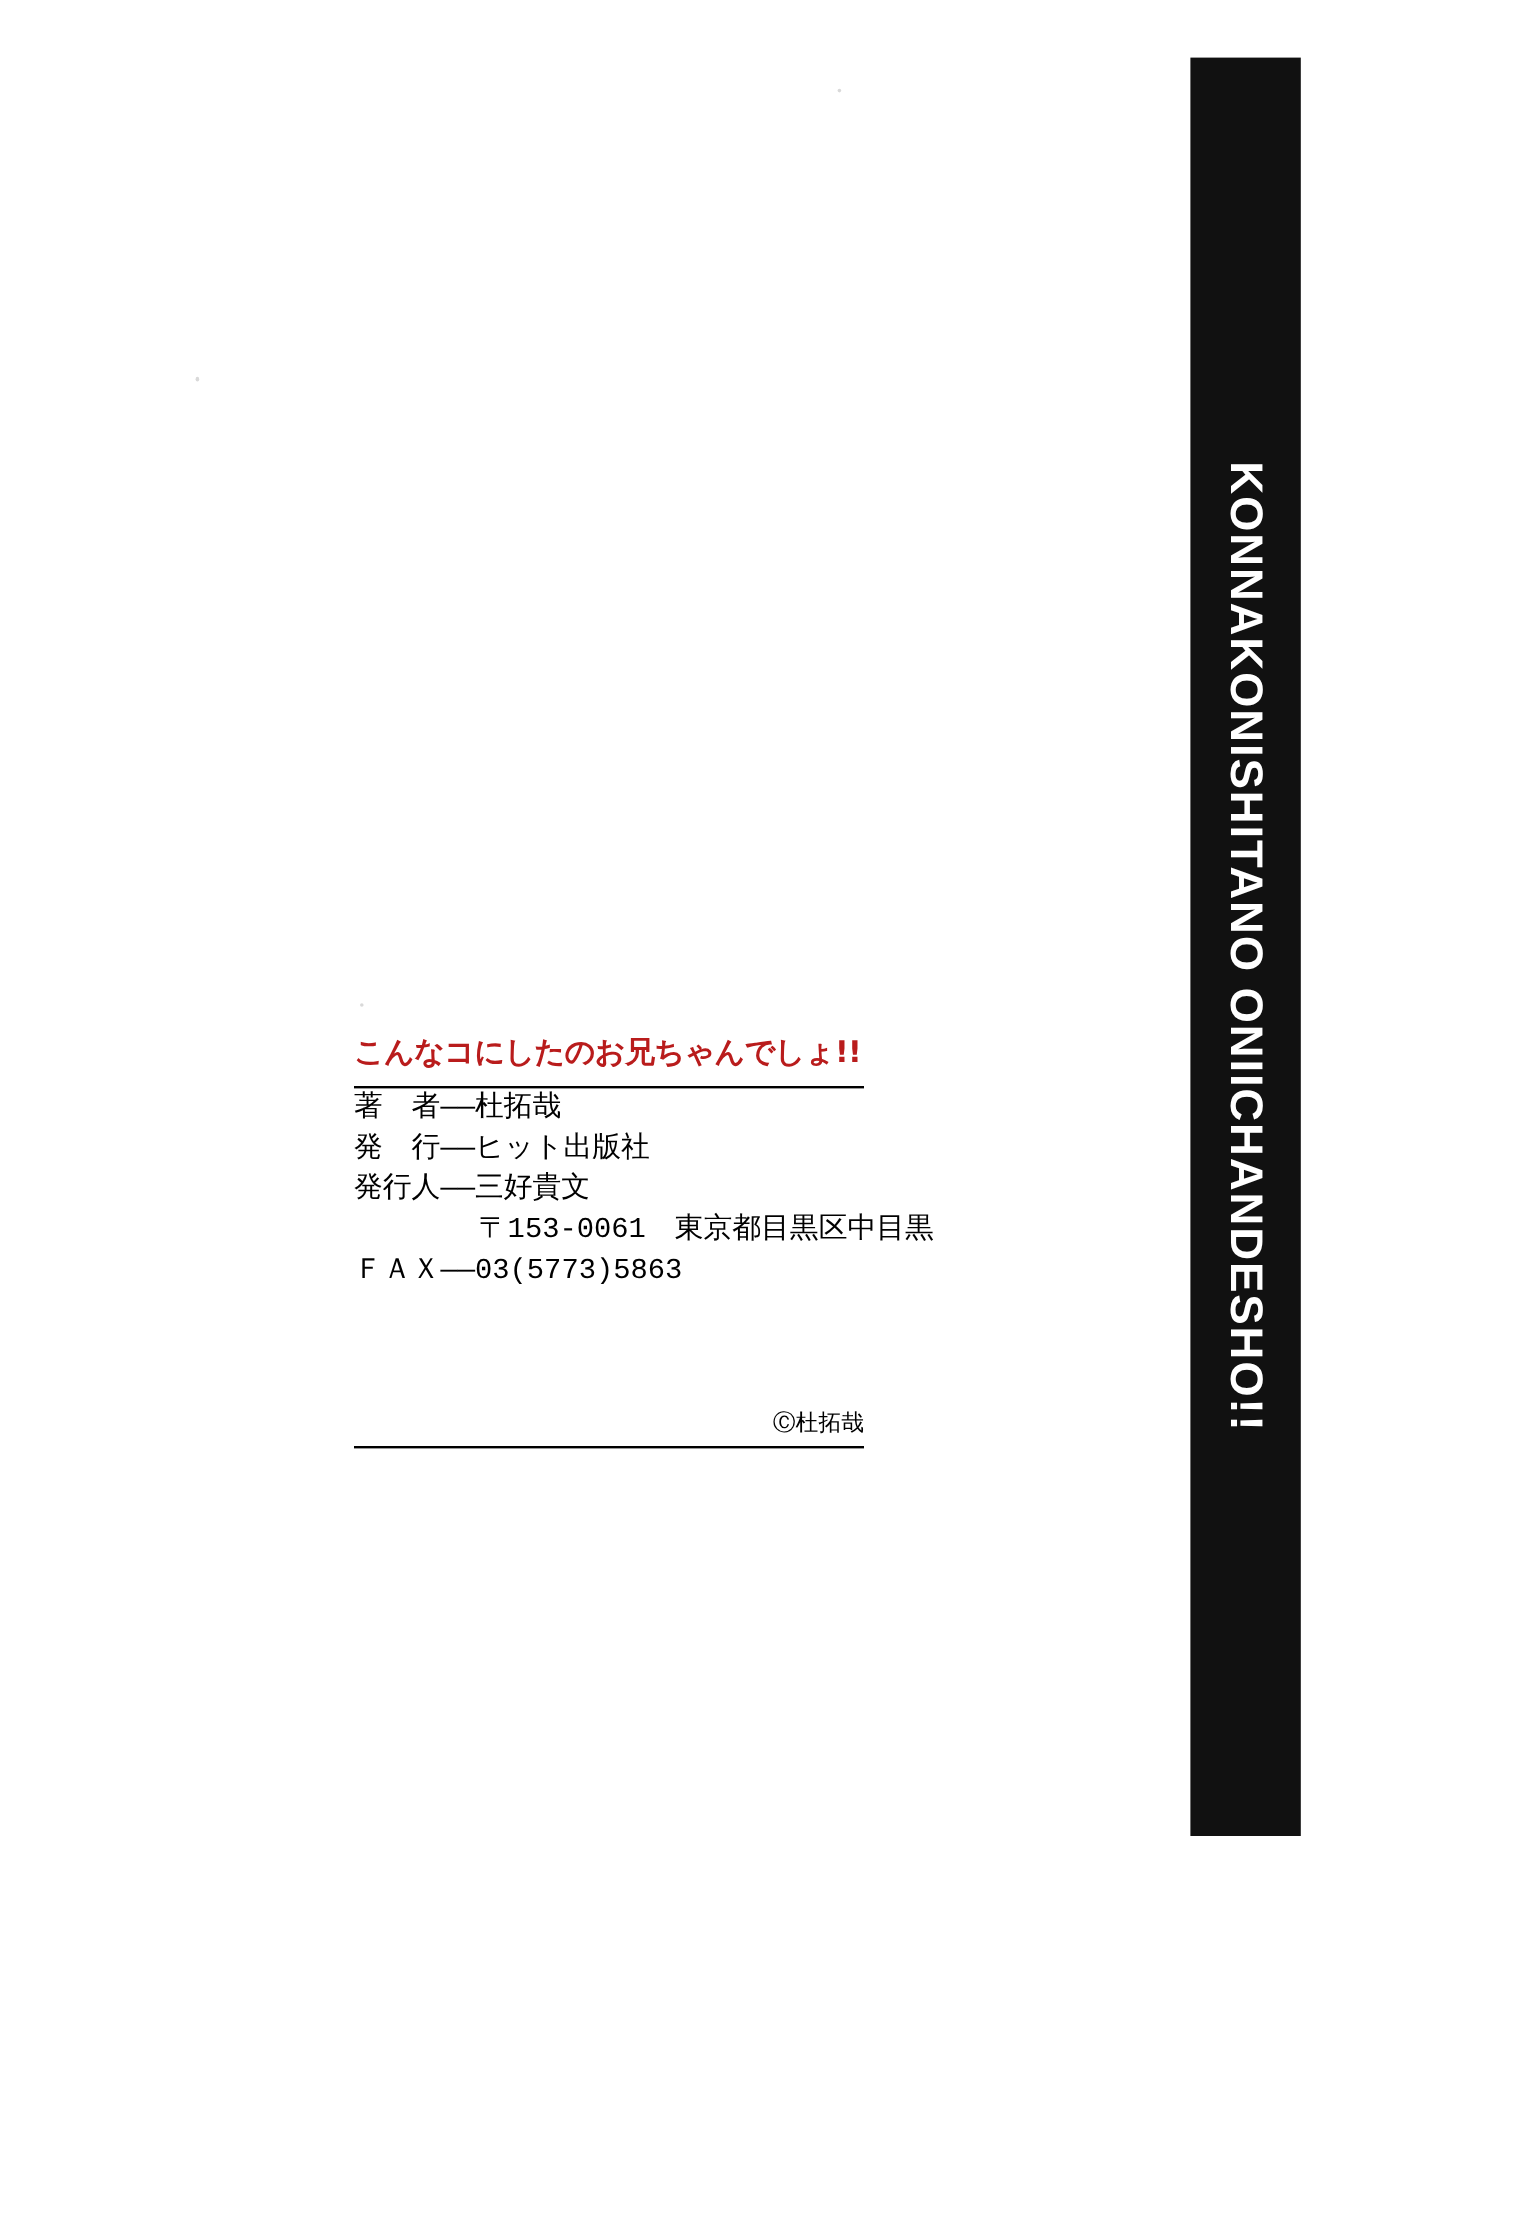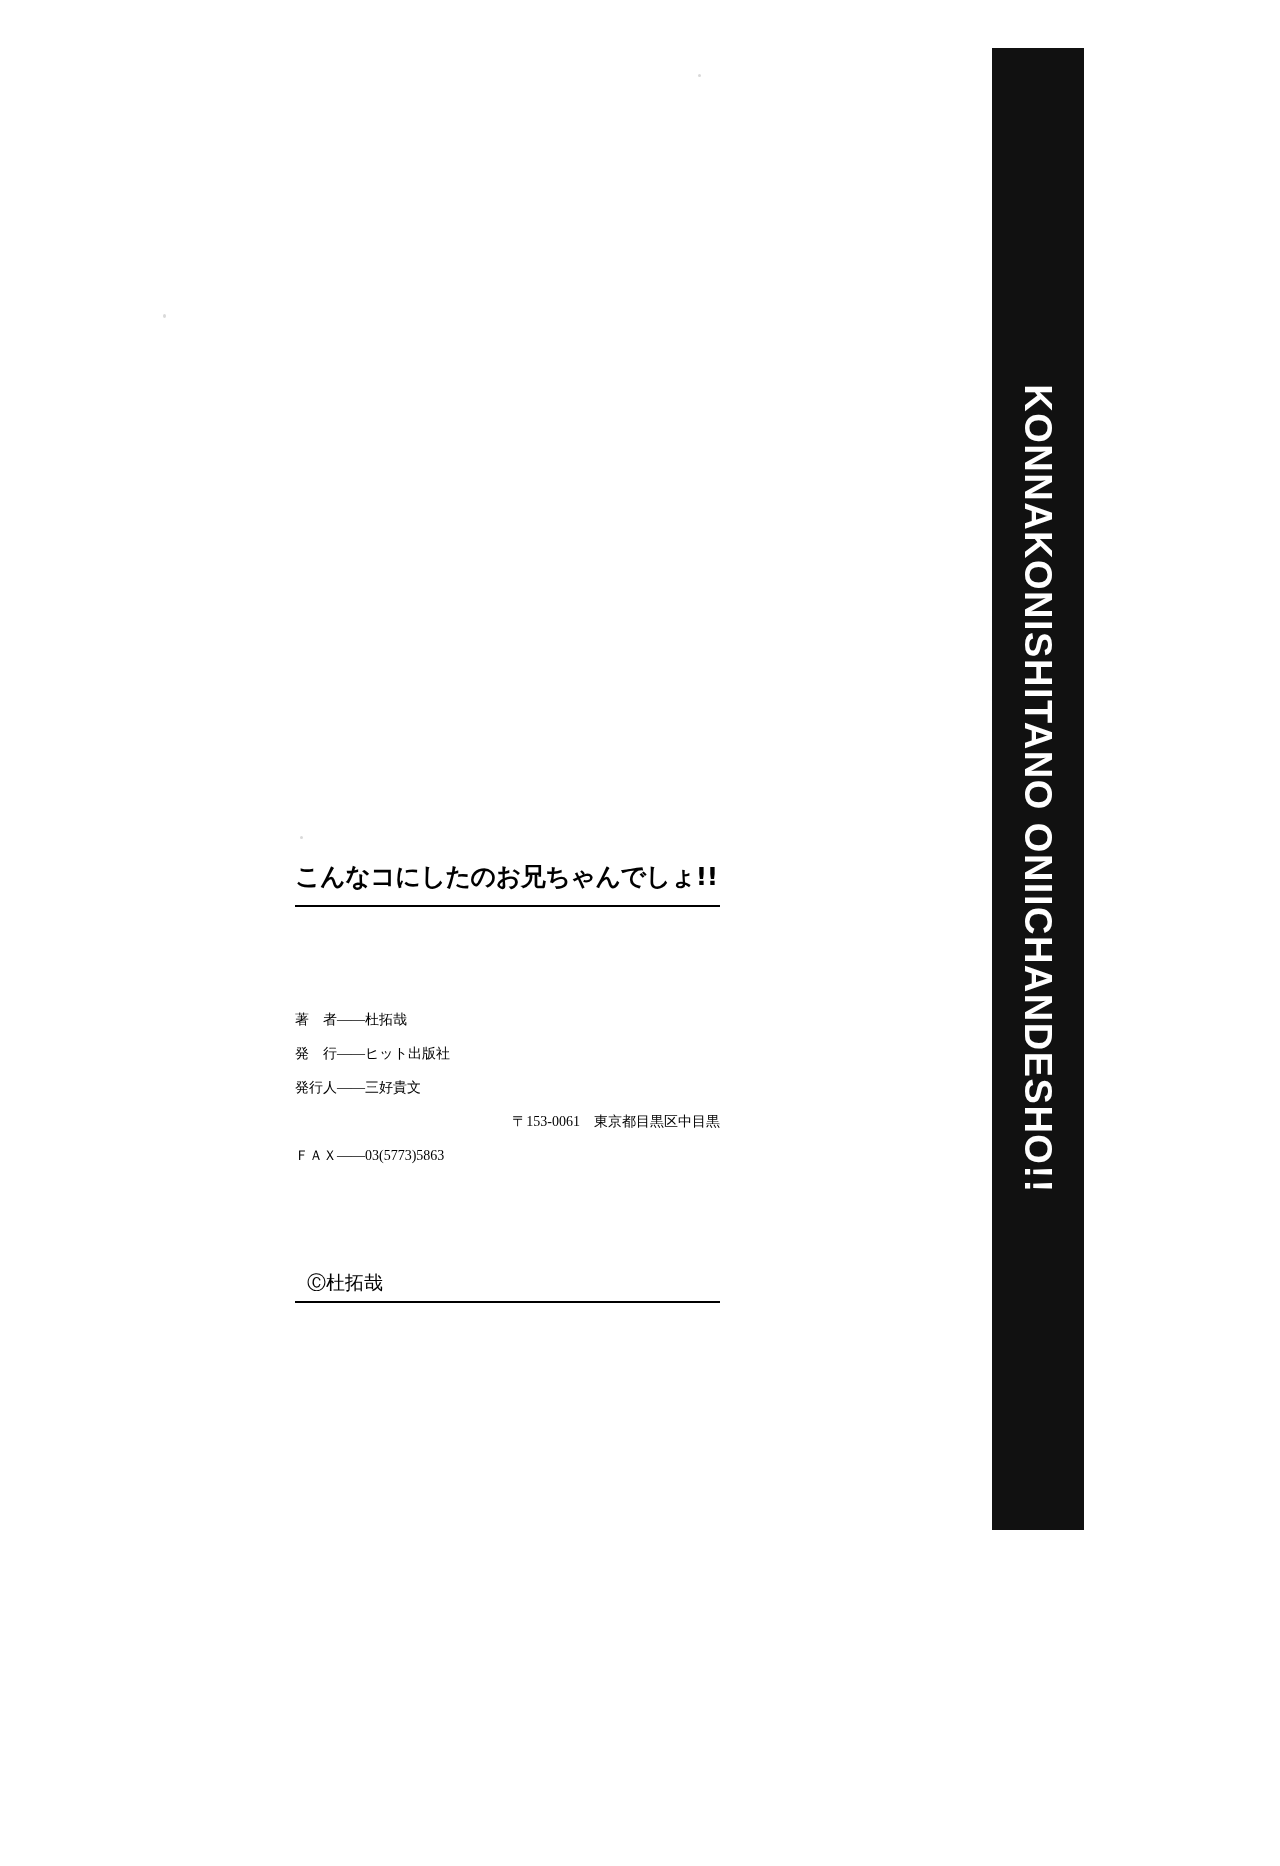--- a/index.html
+++ b/index.html
@@ -50,42 +50,41 @@
     left: 295px;
     top: 860px;
     width: 425px;
   }
 
   .title-line {
     font-family: "DejaVu Sans", sans-serif;
     font-weight: bold;
     font-size: 25px;
     letter-spacing: -0.5px;
-    color: #000000;
+    color: #b91c1c;
     white-space: nowrap;
     margin: 0 0 12px 0;
   }
 
   .rule {
     border: 0;
     border-top: 2px solid #000;
     margin: 0;
     width: 425px;
   }
   .rule-bottom {
     border: 0;
     border-top: 2px solid #000;
     margin: 0;
     width: 425px;
   }
 
   .credits {
-    margin-top: 96px;
-    font-family: Liberation Serif, serif;
-    font-size: 14px;
+    font-family: Liberation Mono, monospace;
+    font-size: 24px;
     line-height: 34px;
     color: #000;
     white-space: nowrap;
   }
   .credits .row {
     white-space: nowrap;
   }
   .credits .indent-1 {
     padding-left: 104px;
     text-align: right;
@@ -97,22 +96,23 @@
     padding-left: 104px;
   }
 
   .copyright-block {
     margin-top: 96px;
   }
   .copyright {
     font-family: "DejaVu Sans", sans-serif;
     font-size: 19px;
     line-height: 26px;
-    margin: 0 0 6px 12px;
+    margin: 0 0 6px 0;
     white-space: nowrap;
+    text-align: right;
   }
 
   
   .speckle {
     position: absolute;
     background: #d9d9d9;
     border-radius: 50%;
   }
 </style>
 </head>

